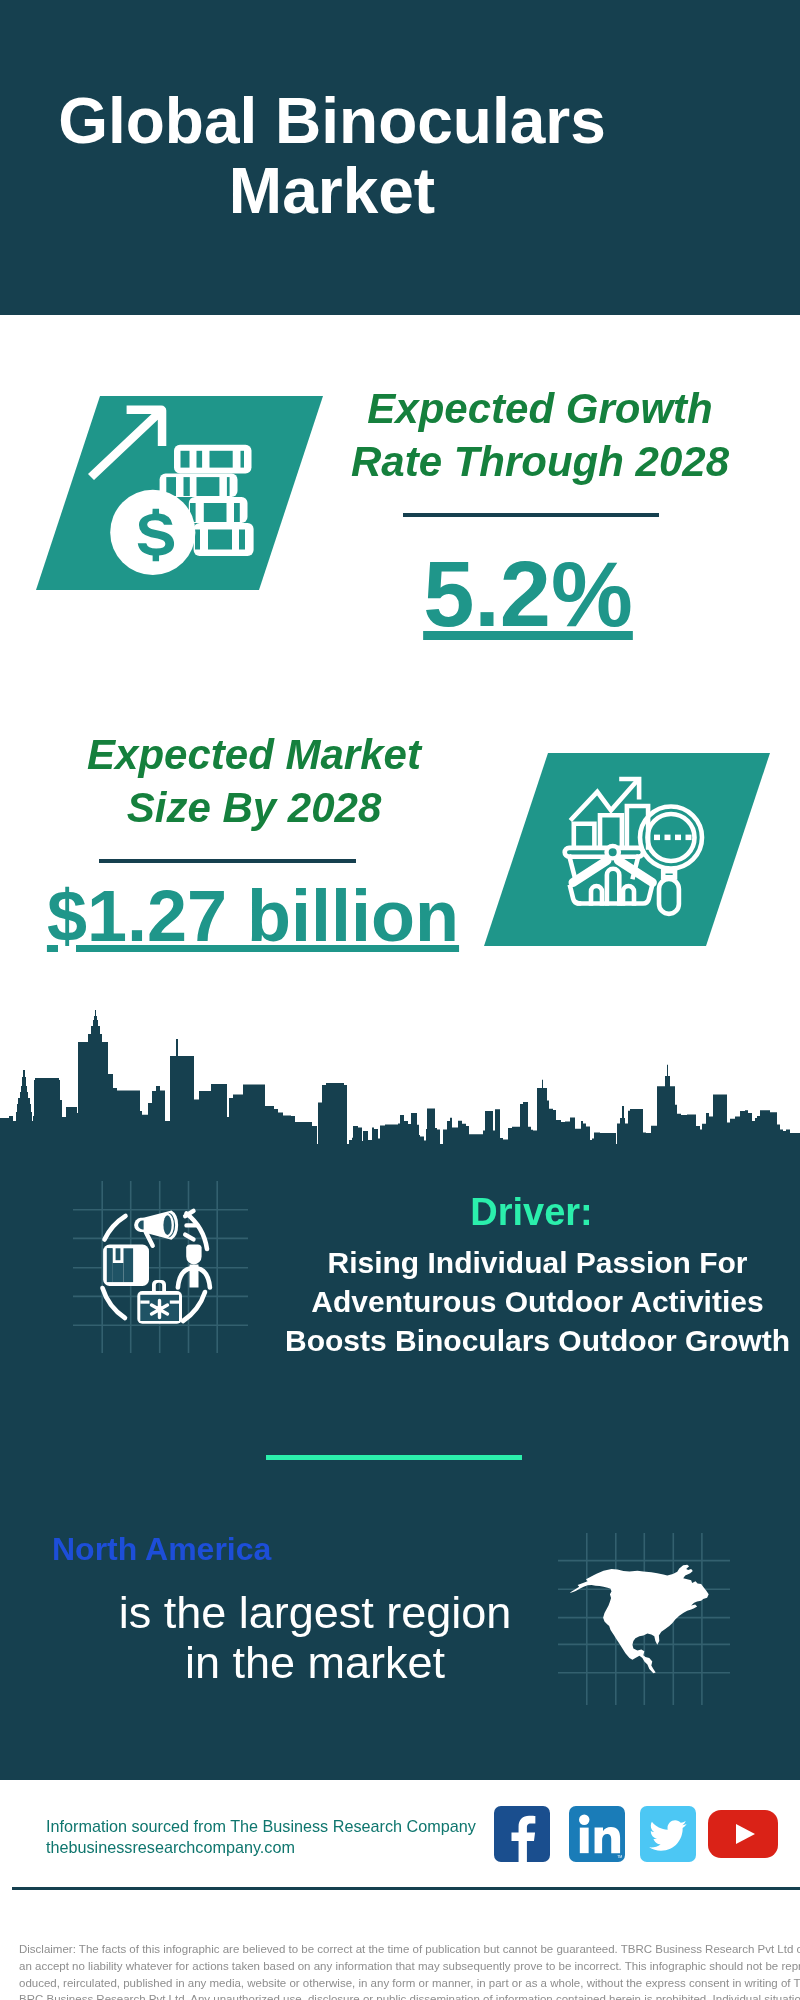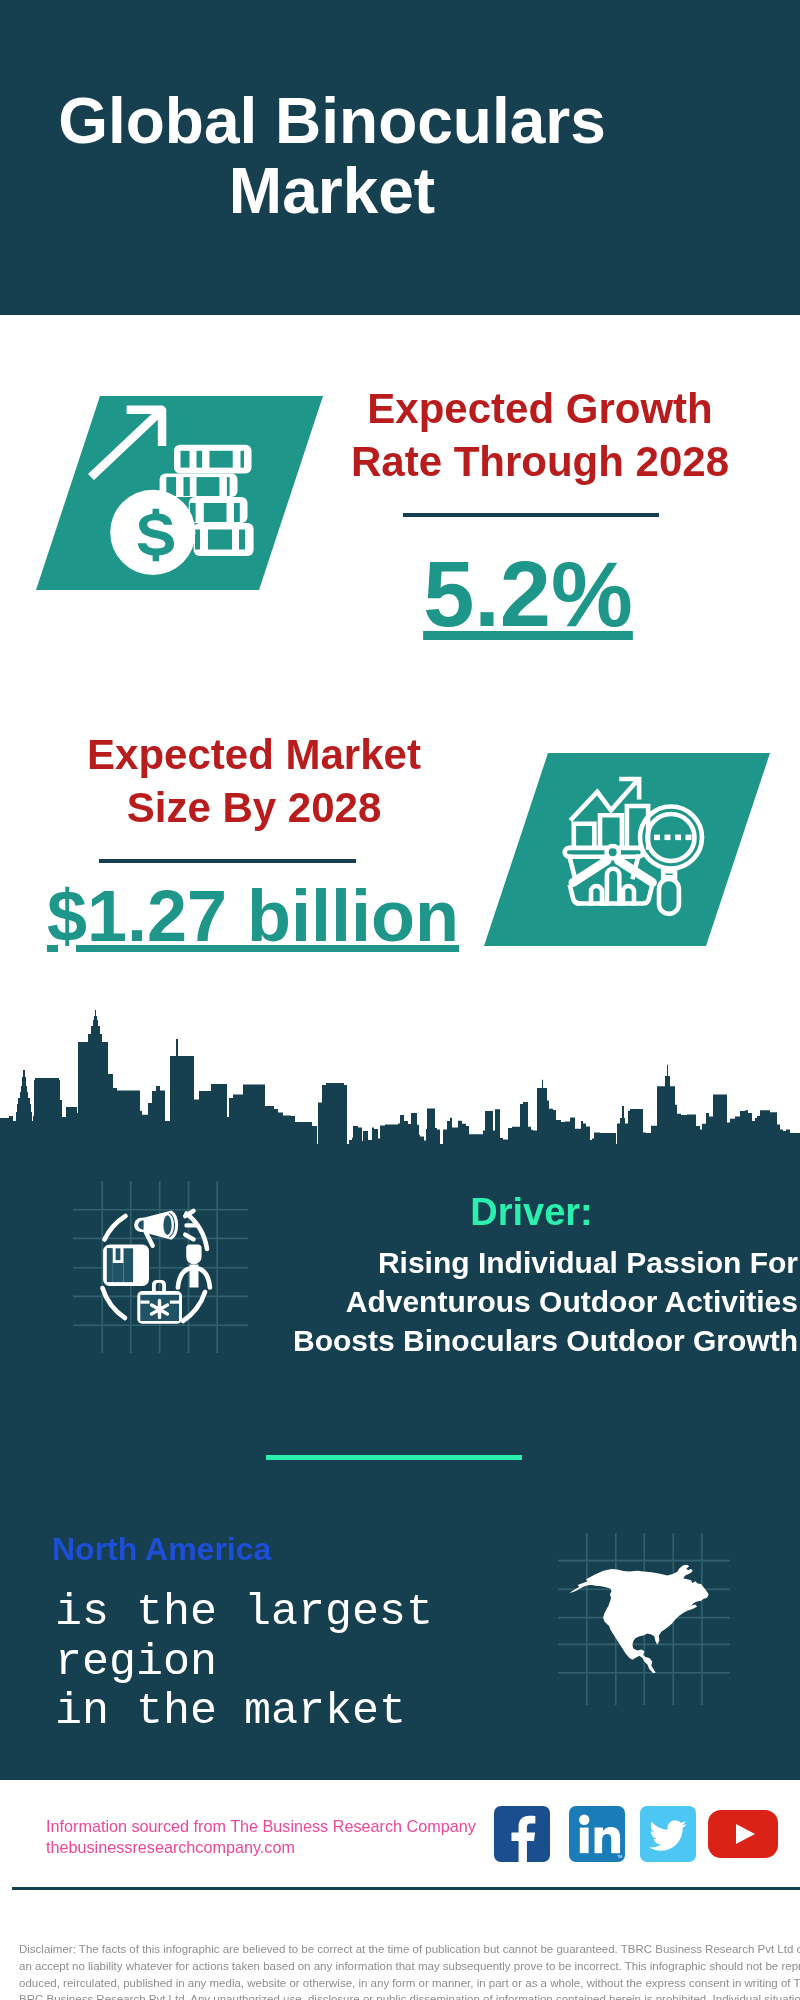--- a/index.html
+++ b/index.html
@@ -7,36 +7,36 @@
   body{width:800px;height:2000px;background:#ffffff;
        font-family:"Liberation Sans",sans-serif;overflow:hidden;}
   .page{position:relative;width:800px;height:2000px;background:#fff;}
   
   .hdr{position:absolute;left:0;top:0;width:800px;height:315px;background:#16404F;}
   .hdr-title{position:absolute;left:0;top:86px;width:664px;text-align:center;
       color:#fff;font-size:64px;font-weight:bold;line-height:70px;letter-spacing:0px;}
   
   .plg{position:absolute;}
   .plg svg{display:block;}
-  .h2{color:#b91c1c;font-weight:bold;font-size:42px;line-height:1.25;text-align:center;position:absolute;}
+  .h2{color:#15803d;font-weight:bold;font-size:42px;line-height:1.25;text-align:center;position:absolute;font-style:italic;}
   .rule{position:absolute;background:#16404F;height:4px;}
   .big{position:absolute;color:#1F968A;font-weight:bold;white-space:nowrap;text-align:center;line-height:1;text-decoration:underline;}
   
   .band{position:absolute;left:0;top:1144px;width:800px;height:636px;background:#16404F;}
   .sky{position:absolute;left:0;top:1010px;width:800px;height:135px;display:block;}
   
   .drv-label{position:absolute;color:#2BEFAC;font-weight:bold;font-size:38px;text-align:center;}
-  .drv-text{position:absolute;color:#fff;font-weight:bold;font-size:30px;line-height:38.9px;text-align:right;}
+  .drv-text{position:absolute;color:#fff;font-weight:bold;font-size:30px;line-height:38.9px;text-align:center;}
   .mint-rule{position:absolute;background:#2BEFAC;height:5px;}
   
   .rg-name{position:absolute;color:#1d4ed8;font-weight:bold;font-size:32px;text-align:left;}
-  .rg-text{position:absolute;color:#fff;font-weight:normal;font-size:45px;line-height:49.6px;font-family:Liberation Mono, monospace;}
+  .rg-text{position:absolute;color:#fff;font-weight:normal;font-size:45px;line-height:49.6px;text-align:center;}
   
   .ftr{position:absolute;left:0;top:1780px;width:800px;height:108px;background:#fff;}
-  .ftr-src{position:absolute;color:#ec4899;font-size:16.2px;line-height:20.7px;}
+  .ftr-src{position:absolute;color:#0f766e;font-size:16.2px;line-height:20.7px;}
   .soc{position:absolute;top:1806px;display:block;}
   .discl{position:absolute;left:7px;top:1893px;width:787px;color:#8E8E8E;font-size:11.5px;
       line-height:16.8px;text-align:left;word-break:break-all;margin-top:48px;}
   .discl-band{position:absolute;left:0;top:1887px;width:800px;height:113px;background:#fff;
       border-top:3px solid #16404F;}
 </style>
 </head>
 <body>
 
 <div class="page">

